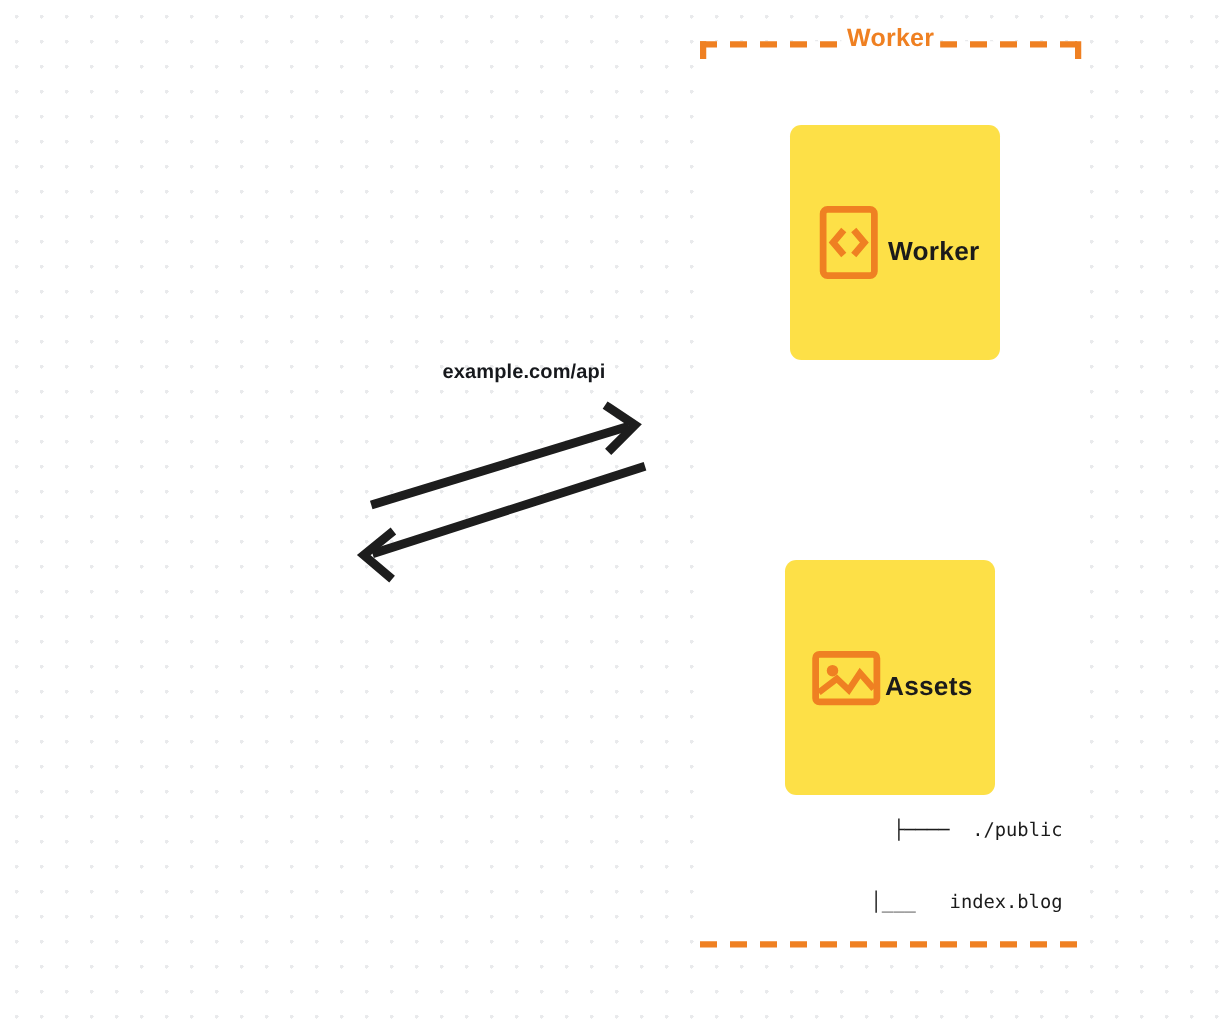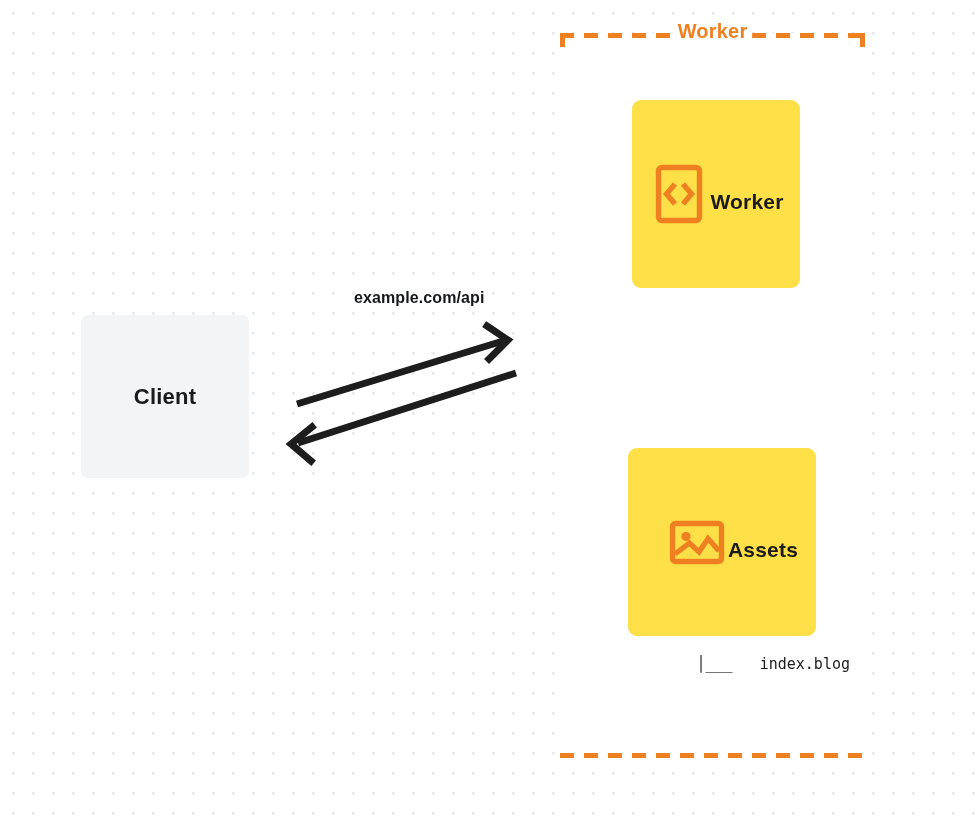--- a/index.html
+++ b/index.html
@@ -120,21 +120,21 @@
     width: 168px;
     height: 188px;
     background: #fde047;
     border-radius: 9px;
     display: flex;
     flex-direction: row;
     align-items: center;
     justify-content: center;
   }
   .card-worker { left: 72px; top: 67px; }
-  .card-assets { left: 68px; top: 415px; padding-left: 20px; }
+  .card-assets { left: 68px; top: 415px; }
 
   .card-icon {
     width: 62px;
     height: 62px;
     display: block;
   }
   .card-label {
     margin-top: 16px;
     font-size: 21px;
     font-weight: bold;
@@ -155,23 +155,20 @@
     white-space: pre;
     text-align: right;
   }
   .tree-row { display: block; }
 </style>
 </head>
 <body>
 
 <div id="canvas">
 
-  <div class="client-box">
-    <span class="client-label">Client</span>
-  </div>
 
   <div class="conn-label">example.com/api</div>
 
   <svg class="arrows" viewBox="0 0 980 818">
     <g stroke="#1d1d1d" stroke-width="7" fill="none" stroke-linecap="butt" stroke-linejoin="miter">
       <line x1="297" y1="404" x2="503" y2="341"></line>
       <polyline points="487,326 508,340 489,359" stroke-linecap="square"></polyline>
       <line x1="516" y1="373" x2="298" y2="443"></line>
       <polyline points="312,427 291,444 311,461" stroke-linecap="square"></polyline>
     </g>
@@ -197,18 +194,19 @@
     <div class="service-card card-assets">
       <svg class="card-icon" viewBox="0 0 62 62">
         <rect x="6.5" y="12.5" width="49" height="38" rx="3" ry="3" fill="none" stroke="#ef8022" stroke-width="5.4"></rect>
         <circle cx="20" cy="25.5" r="4.6" fill="#ef8022"></circle>
         <path d="M9 43 L23.5 32 L33 41 L42 27.5 L53 40" fill="none" stroke="#ef8022" stroke-width="5.2" stroke-linecap="butt" stroke-linejoin="miter"></path>
       </svg>
       <span class="card-label">Assets</span>
     </div>
 
     <div class="file-tree">
+      <span class="tree-row">├────  ./public</span>
       <span class="tree-row">  │___   index.blog</span>
       
     </div>
   </div>
 
 </div>
 
 </body></html>

